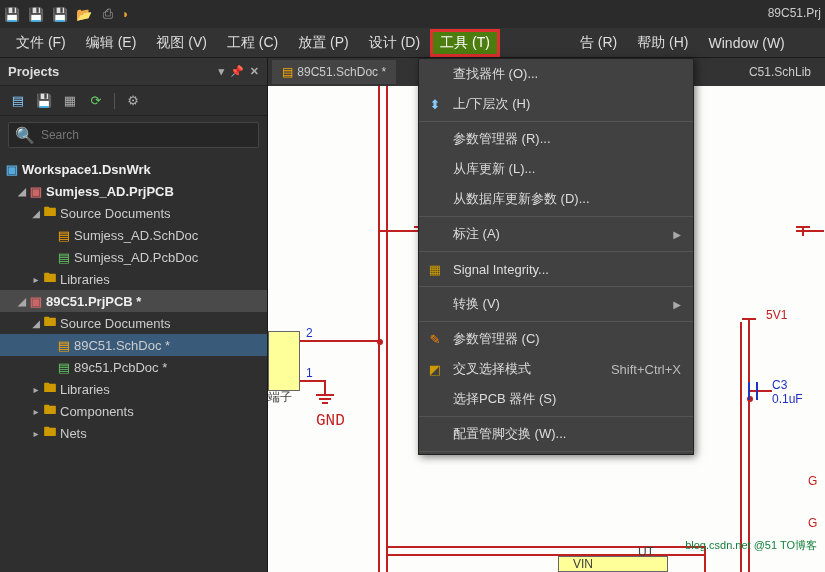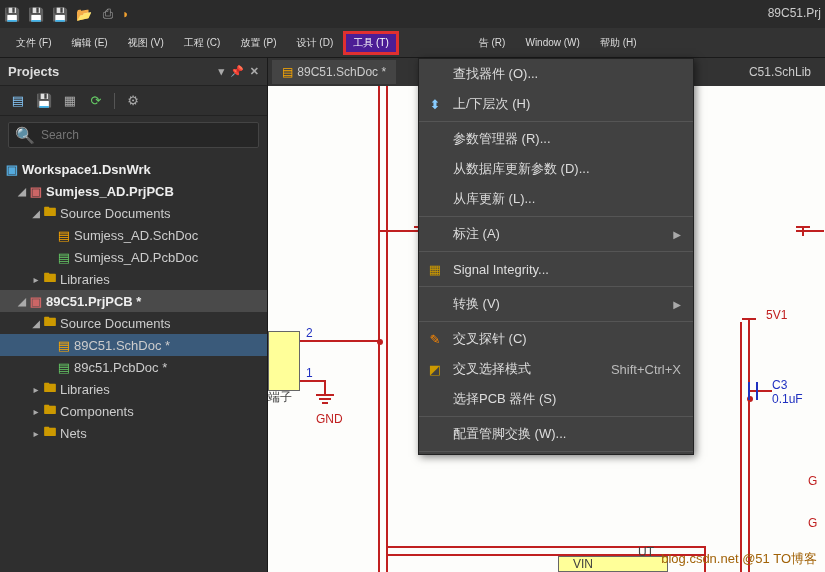--- a/index.html
+++ b/index.html
@@ -2,22 +2,22 @@
 <html><head>
 <meta charset="utf-8">
 <style>
 *{margin:0;padding:0;box-sizing:border-box;font-family:"Microsoft YaHei","Segoe UI",sans-serif;user-select:none}
 body{width:825px;height:572px;background:#2a2a2a;overflow:hidden;position:relative}
 .titlebar{height:28px;background:#2b2b2b;display:flex;align-items:center;padding:0 4px;color:#ccc;font-size:12px}
 .titlebar .icons{display:flex;gap:8px;align-items:center}
 .titlebar .logo{margin-left:6px;color:#f0a030}
 .titlebar .title{position:absolute;right:4px;top:6px;color:#ccc}
 .menubar{height:30px;background:#333;display:flex;align-items:center;padding:0 6px;border-bottom:1px solid #1a1a1a}
-.menubar .mitem{color:#ddd;font-size:10px;padding:5px 10px;cursor:pointer}
-.menubar .mitem.hot{background:#4c1d95;color:#fff;border:3px solid #e03030;padding:2px 7px}
+.menubar .mitem{color:#ddd;font-size:14px;padding:5px 10px;cursor:pointer}
+.menubar .mitem.hot{background:#4d7c0f;color:#fff;border:3px solid #e03030;padding:2px 7px}
 .main{display:flex;height:514px}
 .sidebar{width:268px;background:#2f2f2f;display:flex;flex-direction:column;border-right:1px solid #1a1a1a}
 .panel-head{height:28px;background:#333;display:flex;align-items:center;padding:0 8px;color:#ddd;font-size:13px;font-weight:bold;border-bottom:1px solid #222}
 .panel-head .sp{flex:1}
 .panel-head .hi{color:#aaa;margin-left:6px;font-size:11px}
 .toolbar{height:30px;display:flex;align-items:center;gap:10px;padding:0 10px;border-bottom:1px solid #222}
 .tb-icon{width:16px;height:16px;display:flex;align-items:center;justify-content:center;color:#9ab;font-size:13px}
 .tb-sep{width:1px;height:16px;background:#555}
 .searchbox{margin:6px 8px;height:26px;background:#262626;border:1px solid #444;border-radius:2px;display:flex;align-items:center;padding:0 6px}
 .searchbox .sico{color:#888;margin-right:6px}
@@ -31,34 +31,34 @@
 .trow.hl{background:#3a5a7a}
 .ind1{padding-left:16px}.ind2{padding-left:30px}.ind3{padding-left:44px}
 .content{flex:1;position:relative;background:#fff}
 .tabbar{height:28px;background:#333;display:flex;align-items:center;padding:0 4px;color:#ccc;font-size:12px}
 .tab{padding:5px 10px;display:flex;align-items:center;gap:4px}
 .tab .dot{color:#fa0}
 .schem{position:absolute;top:28px;left:0;right:0;bottom:0;background:#fdfdfb}
 .wire-v{position:absolute;width:2px;background:#c02020}
 .wire-h{position:absolute;height:2px;background:#c02020}
 .junc{position:absolute;width:6px;height:6px;background:#c02020;border-radius:50%;transform:translate(-2px,-2px)}
-.gnd-lbl{position:absolute;color:#c02020;font-size:12px;font-family:Liberation Sans, sans-serif}
+.gnd-lbl{position:absolute;color:#c02020;font-size:16px;font-family:Liberation Mono, monospace}
 .net-lbl{position:absolute;color:#c02020;font-size:12px;font-family:Arial}
 .des-lbl{position:absolute;color:#2030c0;font-size:12px;font-family:Arial}
 .blue-lbl{position:absolute;color:#404040;font-size:12px;font-family:Arial}
 .chip{position:absolute;background:#ffff99;border:1px solid #666}
 .dropdown{position:absolute;top:58px;left:418px;width:276px;background:#414141;border:1px solid #222;box-shadow:2px 2px 8px rgba(0,0,0,.5);z-index:100}
 .dd-item{height:30px;display:flex;align-items:center;color:#ddd;font-size:13px;padding:0 12px 0 34px;position:relative}
 .dd-item .dico{position:absolute;left:8px;width:16px;text-align:center}
 .dd-item .arr{margin-left:auto;color:#aaa;font-size:10px}
 .dd-item.hl{background:#4a7db8;color:#fff}
 .dd-item.boxed{border:4px solid #e03030}
 .dd-sep{height:1px;background:#555;margin:2px 0}
 .dd-item .sc{margin-left:auto;color:#bbb}
-.watermark{position:absolute;right:8px;bottom:4px;color:#a16207;font-size:13px;font-family:Arial}
+.watermark{position:absolute;right:8px;bottom:19px;color:#15803d;font-size:11px;font-family:Arial}
 .gnd-sym{position:absolute}
 .gnd-sym .b1{width:18px;height:2px;background:#c02020;margin:0 auto}
 .gnd-sym .b2{width:12px;height:2px;background:#c02020;margin:2px auto 0}
 .gnd-sym .b3{width:6px;height:2px;background:#c02020;margin:2px auto 0}
 .pow-sym{position:absolute;width:14px;height:2px;background:#c02020}
 .pow-sym::before{content:"";position:absolute;left:6px;top:0;width:2px;height:10px;background:#c02020}
 </style>
 </head>
 <body>
 
@@ -76,22 +76,22 @@
 
 <div class="menubar">
   <span class="mitem">文件 (F)</span>
   <span class="mitem">编辑 (E)</span>
   <span class="mitem">视图 (V)</span>
   <span class="mitem">工程 (C)</span>
   <span class="mitem">放置 (P)</span>
   <span class="mitem">设计 (D)</span>
   <span class="mitem hot">工具 (T)</span>
   <span class="mitem" style="margin-left:70px">告 (R)</span>
+  <span class="mitem">帮助 (H)</span>
   <span class="mitem">Window (W)</span>
-  <span class="mitem">帮助 (H)</span>
 </div>
 
 <div class="main">
 
   <div class="sidebar">
     <div class="panel-head">
       <span>Projects</span>
       <span class="sp"></span>
       <span class="hi">▾</span>
       <span class="hi">📌</span>
@@ -243,44 +243,44 @@
     </div>
   <div class="dd-item">
       <span class="dico" style="color:#8cf">⬍</span>
       <span>上/下层次 (H)</span>
     </div>
   <div class="dd-sep"></div>
   <div class="dd-item">
       <span>参数管理器 (R)...</span>
     </div>
   <div class="dd-item">
+      <span>从库更新 (L)...</span>
+    </div>
+  <div class="dd-item">
       <span>从数据库更新参数 (D)...</span>
-    </div>
-  <div class="dd-item">
-      <span>从库更新 (L)...</span>
     </div>
   <div class="dd-sep"></div>
   <div class="dd-item">
       <span>标注 (A)</span>
       <span class="arr">▶</span>
     </div>
   <div class="dd-sep"></div>
   <div class="dd-item">
       <span class="dico" style="color:#c90">▦</span>
       <span>Signal Integrity...</span>
     </div>
   <div class="dd-sep"></div>
   <div class="dd-item">
       <span>转换 (V)</span>
       <span class="arr">▶</span>
     </div>
   <div class="dd-sep"></div>
   <div class="dd-item">
       <span class="dico" style="color:#f80">✎</span>
-      <span>交叉探针 (C)</span>
+      <span>参数管理器 (C)</span>
     </div>
   <div class="dd-item">
       <span class="dico" style="color:#c90">◩</span>
       <span>交叉选择模式</span>
       <span class="sc">Shift+Ctrl+X</span>
     </div>
   <div class="dd-item">
       <span>选择PCB 器件 (S)</span>
     </div>
   <div class="dd-sep"></div>

